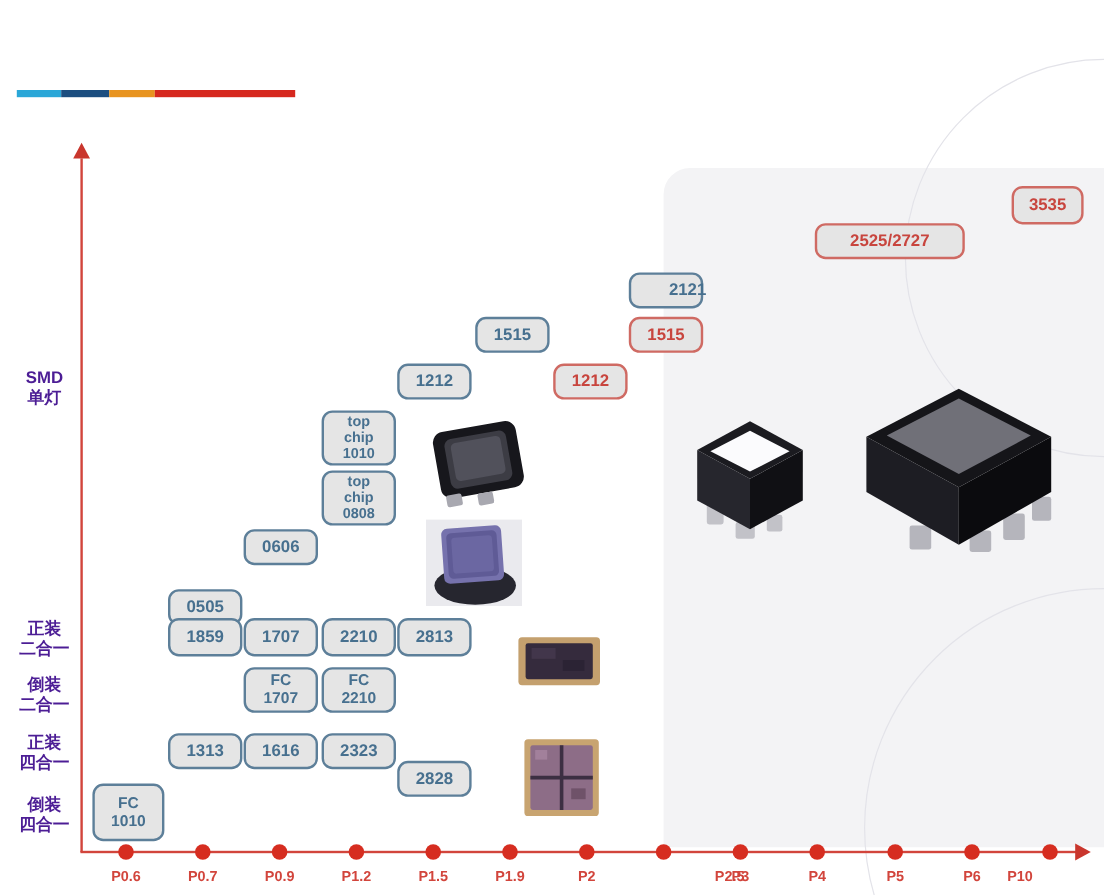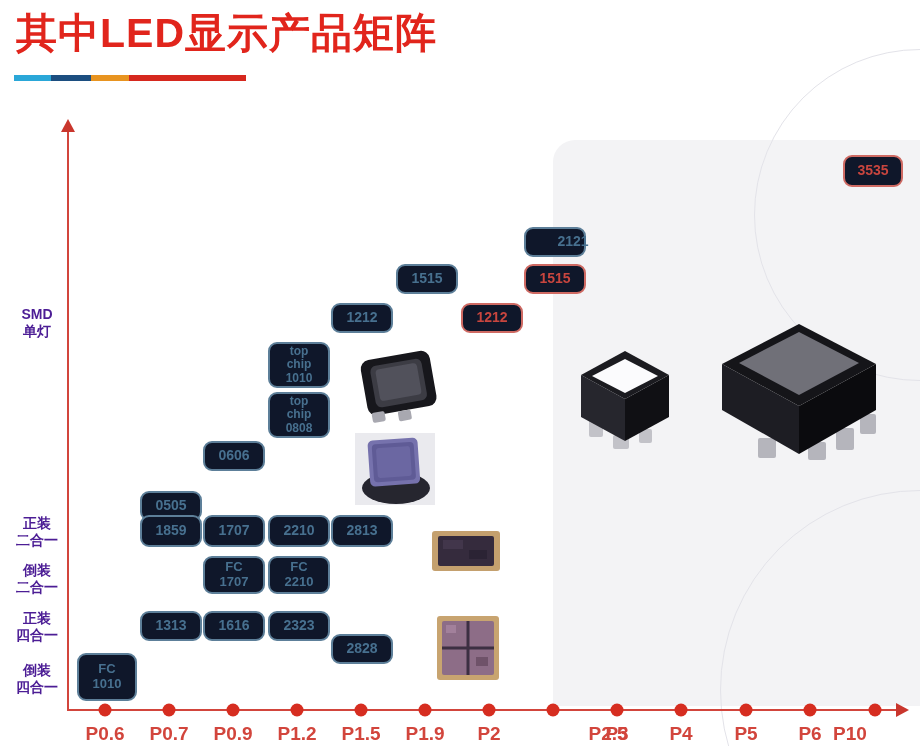--- a/index.html
+++ b/index.html
@@ -41,52 +41,51 @@
     position:absolute; left:896px; top:703px; width:0; height:0;
     border-top:7px solid transparent; border-bottom:7px solid transparent;
     border-left:13px solid #c9362d;
   }
   .dot {
     position:absolute; top:710px; width:13px; height:13px; border-radius:50%;
     background:#d62d20; transform:translate(-50%,-50%);
   }
   .xlab {
     position:absolute; top:723px; transform:translateX(-50%);
-    color:#d2453c; font-weight:bold; font-size:19px; white-space:nowrap;
+    color:#d2453c; font-weight:bold; font-size:12px; white-space:nowrap;
   }
   .ylab {
     position:absolute; width:62px; text-align:center;
     color:#4c1d95; font-weight:bold; font-size:14px; line-height:1.18;
     white-space:pre-line;
   }
 
   
   .pbox {
-    position:absolute; background:#0f172a;
+    position:absolute; background:#e5e5e5;
     border:2px solid #5d7f99; border-radius:9px;
     color:#47708f; font-weight:bold; font-size:14px;
     display:flex; align-items:center; justify-content:center;
     text-align:center; white-space:pre-line; line-height:1.12;
   }
   .pbox.red { border-color:#cf6a63; color:#c8453e; }
   .pbox.multi  { font-size:13px; }
   .pbox.multi3 { font-size:12px; }
 
   .photo { position:absolute; }
 </style>
 </head>
 <body>
 
 <div class="stage">
 
   <div class="panel"></div>
   <div class="deco deco-1"></div>
   <div class="deco deco-2"></div>
 
-  <h1 class="title">其中LED显示产品矩阵</h1>
   <div class="accent">
     <span class="acc-0"></span>
     <span class="acc-1"></span>
     <span class="acc-2"></span>
     <span class="acc-3"></span>
   </div>
 
   <div class="axis-y"></div>
   <div class="arrow-up"></div>
   <div class="axis-x"></div>
@@ -168,20 +167,21 @@
 chip
 1010</div>
   <div class="pbox multi3" style="left:268px; top:392px; width:62px;  height:46px;">top
 chip
 0808</div>
   <div class="pbox" style="left:331px; top:303px; width:62px;  height:30px;">1212</div>
   <div class="pbox" style="left:396px; top:264px; width:62px;  height:30px;">1515</div>
   <div class="pbox" style="left:524px; top:227px; width:62px;  height:30px;padding-left:36px;">2121</div>
   <div class="pbox red" style="left:461px; top:303px; width:62px;  height:30px;">1212</div>
   <div class="pbox red" style="left:524px; top:264px; width:62px;  height:30px;">1515</div>
+  <div class="pbox red" style="left:679px; top:186px; width:125px; height:30px;">2525/2727</div>
   <div class="pbox red" style="left:843px; top:155px; width:60px;  height:32px;">3535</div>
   <div class="pbox" style="left:140px; top:515px; width:62px;  height:32px;">1859</div>
   <div class="pbox" style="left:203px; top:515px; width:62px;  height:32px;">1707</div>
   <div class="pbox" style="left:268px; top:515px; width:62px;  height:32px;">2210</div>
   <div class="pbox" style="left:331px; top:515px; width:62px;  height:32px;">2813</div>
   <div class="pbox multi" style="left:203px; top:556px; width:62px;  height:38px;">FC
 1707</div>
   <div class="pbox multi" style="left:268px; top:556px; width:62px;  height:38px;">FC
 2210</div>
   <div class="pbox" style="left:140px; top:611px; width:62px;  height:30px;">1313</div>

